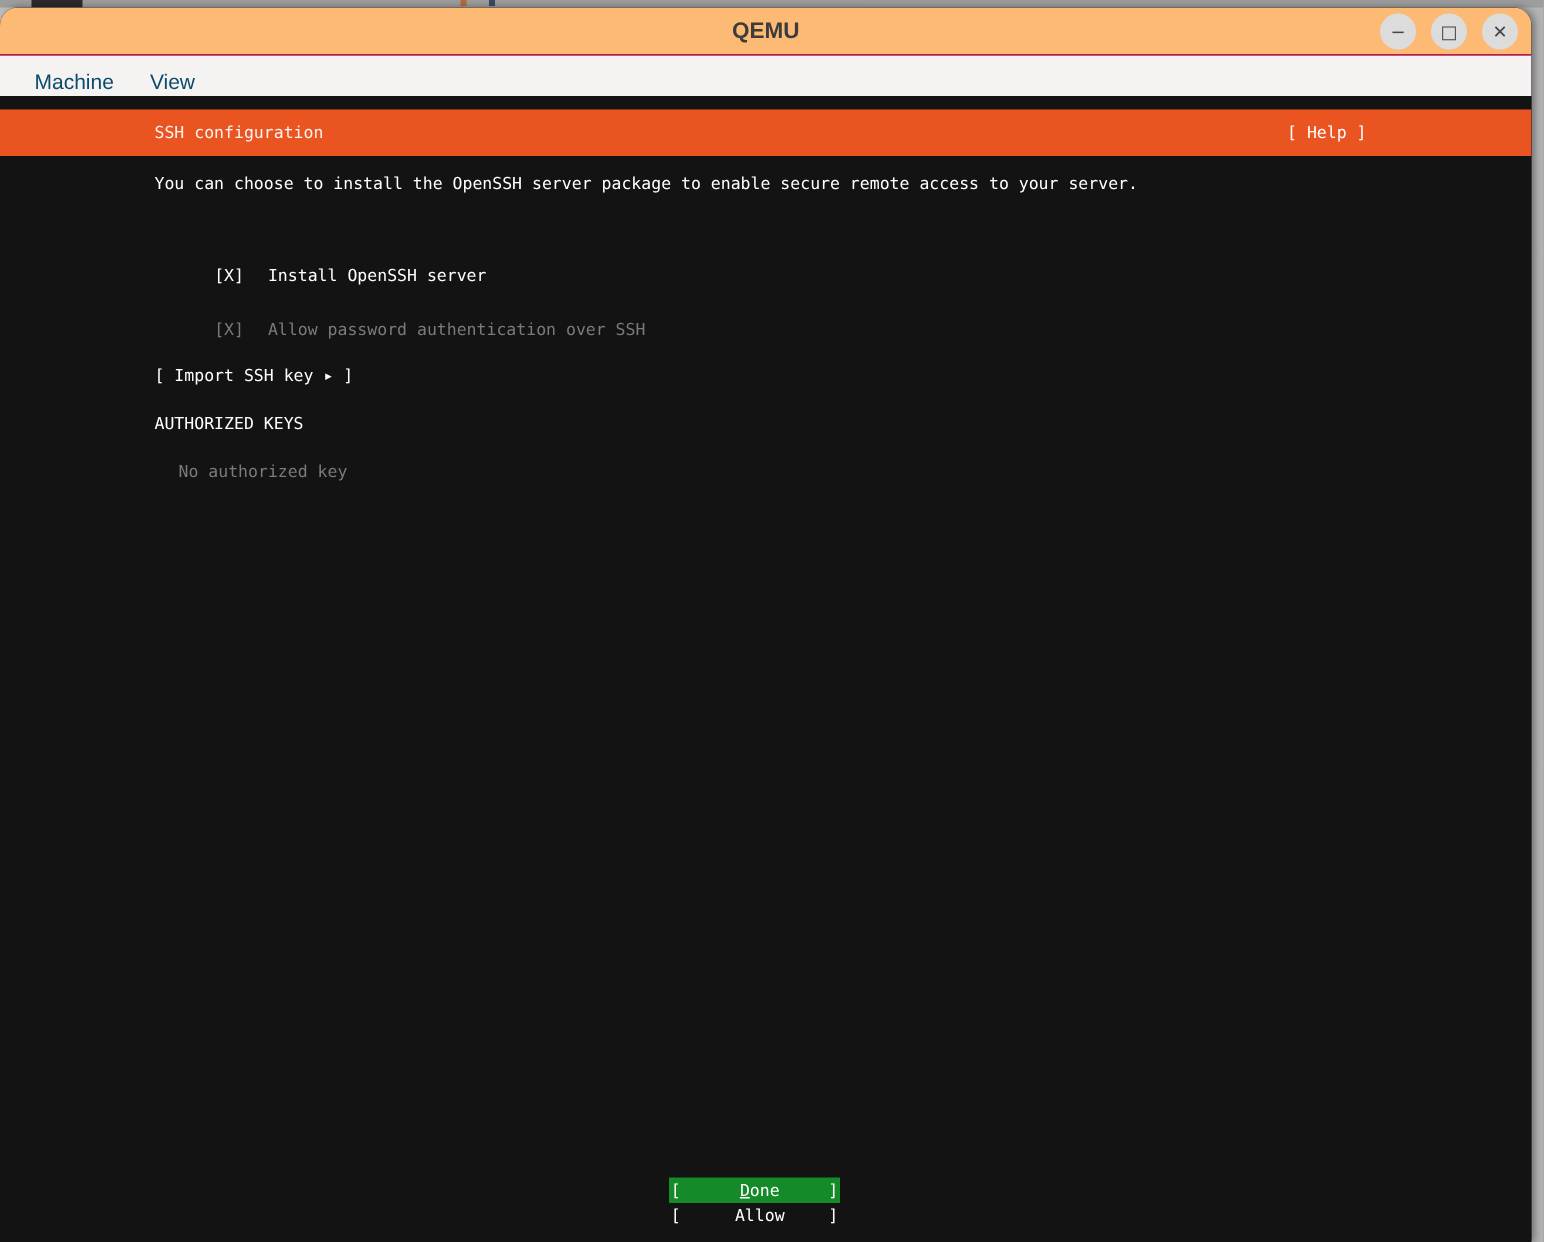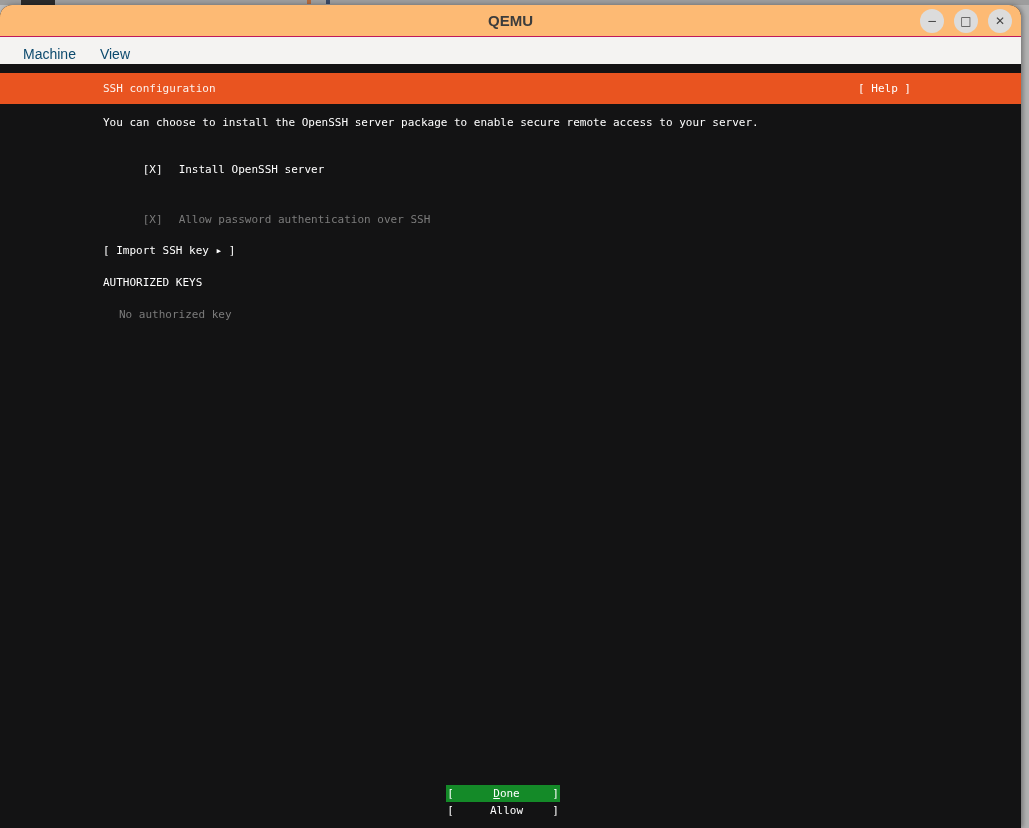--- a/index.html
+++ b/index.html
@@ -138,21 +138,21 @@
 
   <div class="display">
 
     <div class="tui-header">
       <span class="tui-header-title">SSH configuration</span>
       <span class="tui-header-help">[ Help ]</span>
     </div>
 
     <div class="tline" style="top:50px">You can choose to install the OpenSSH server package to enable secure remote access to your server.</div>
 
-    <div class="tline" style="top:80px">
+    <div class="tline" style="top:94px">
       <span>[X]</span><span class="cb-label">Install OpenSSH server</span>
     </div>
 
     <div class="tline dim" style="top:130px">
       <span>[X]</span><span class="cb-label">Allow password authentication over SSH</span>
     </div>
 
     <div class="tline" style="top:178px">[ Import SSH key ▸ ]</div>
 
     <div class="tline" style="top:210px">AUTHORIZED KEYS</div>

